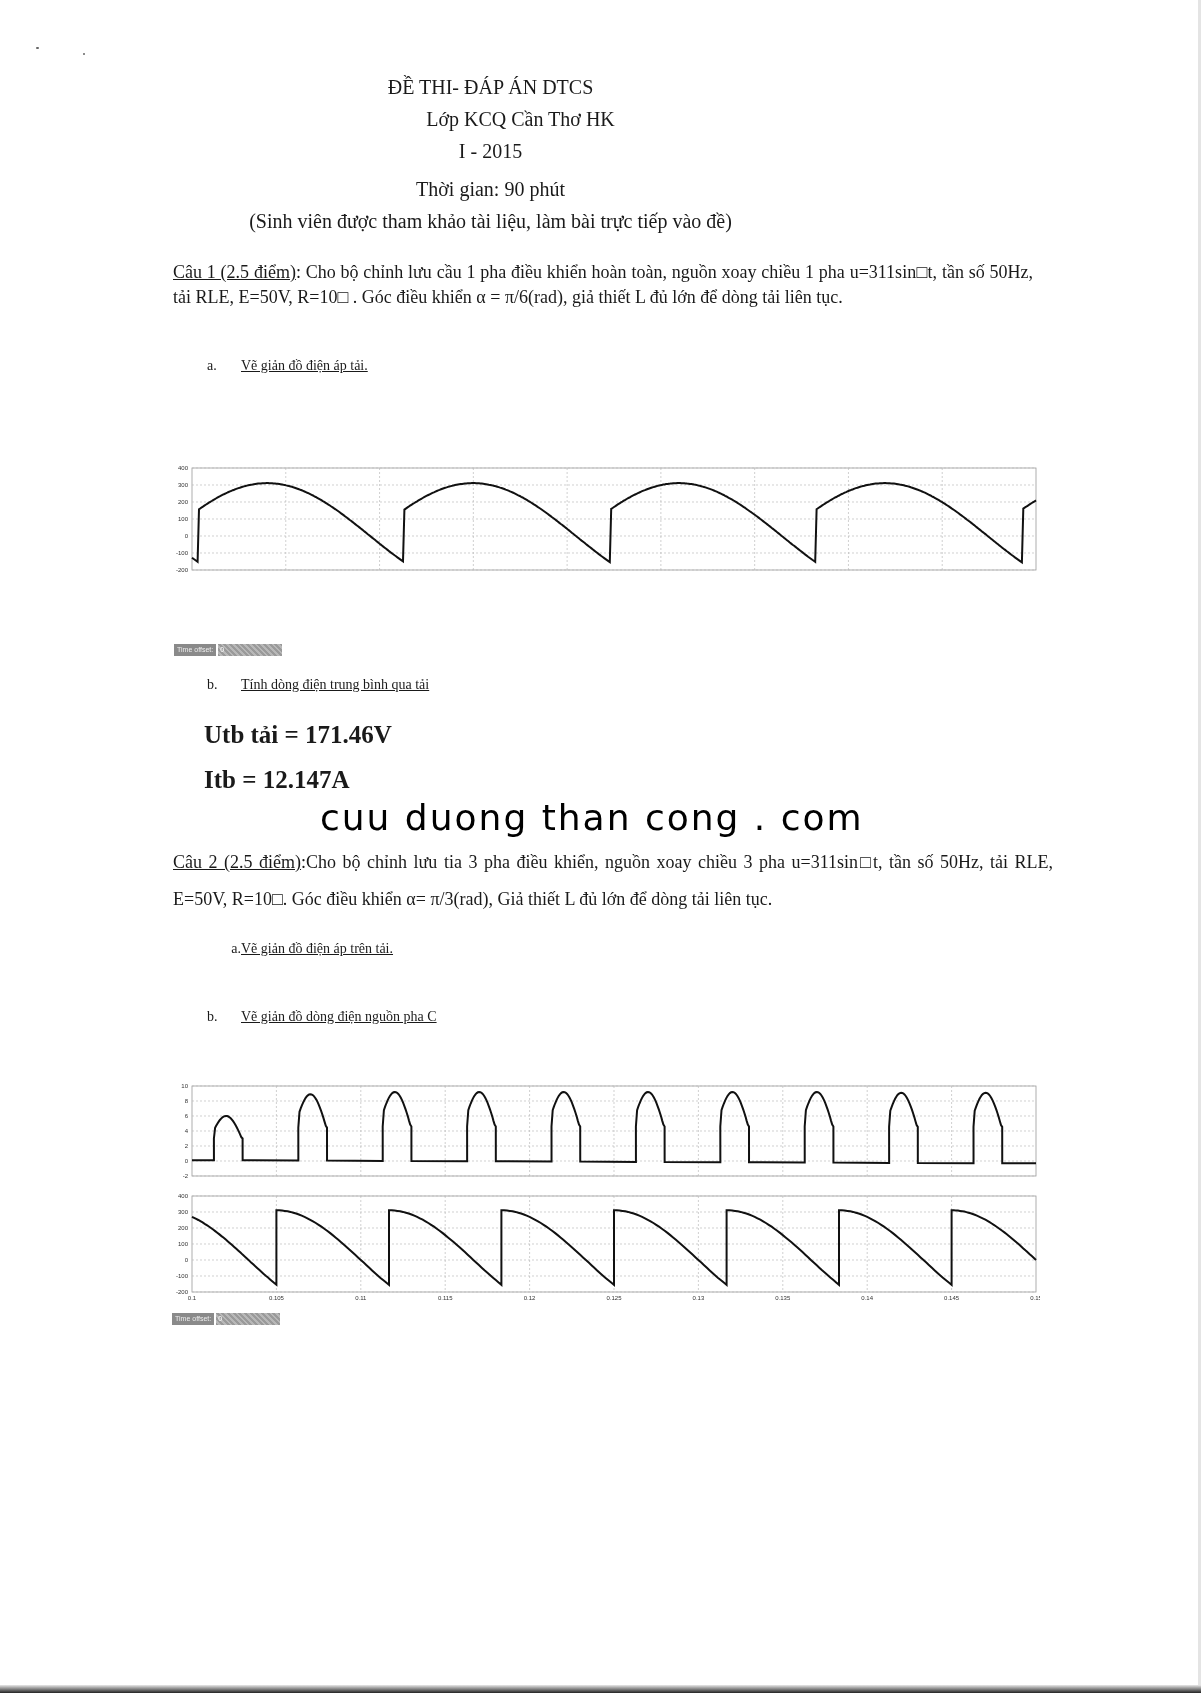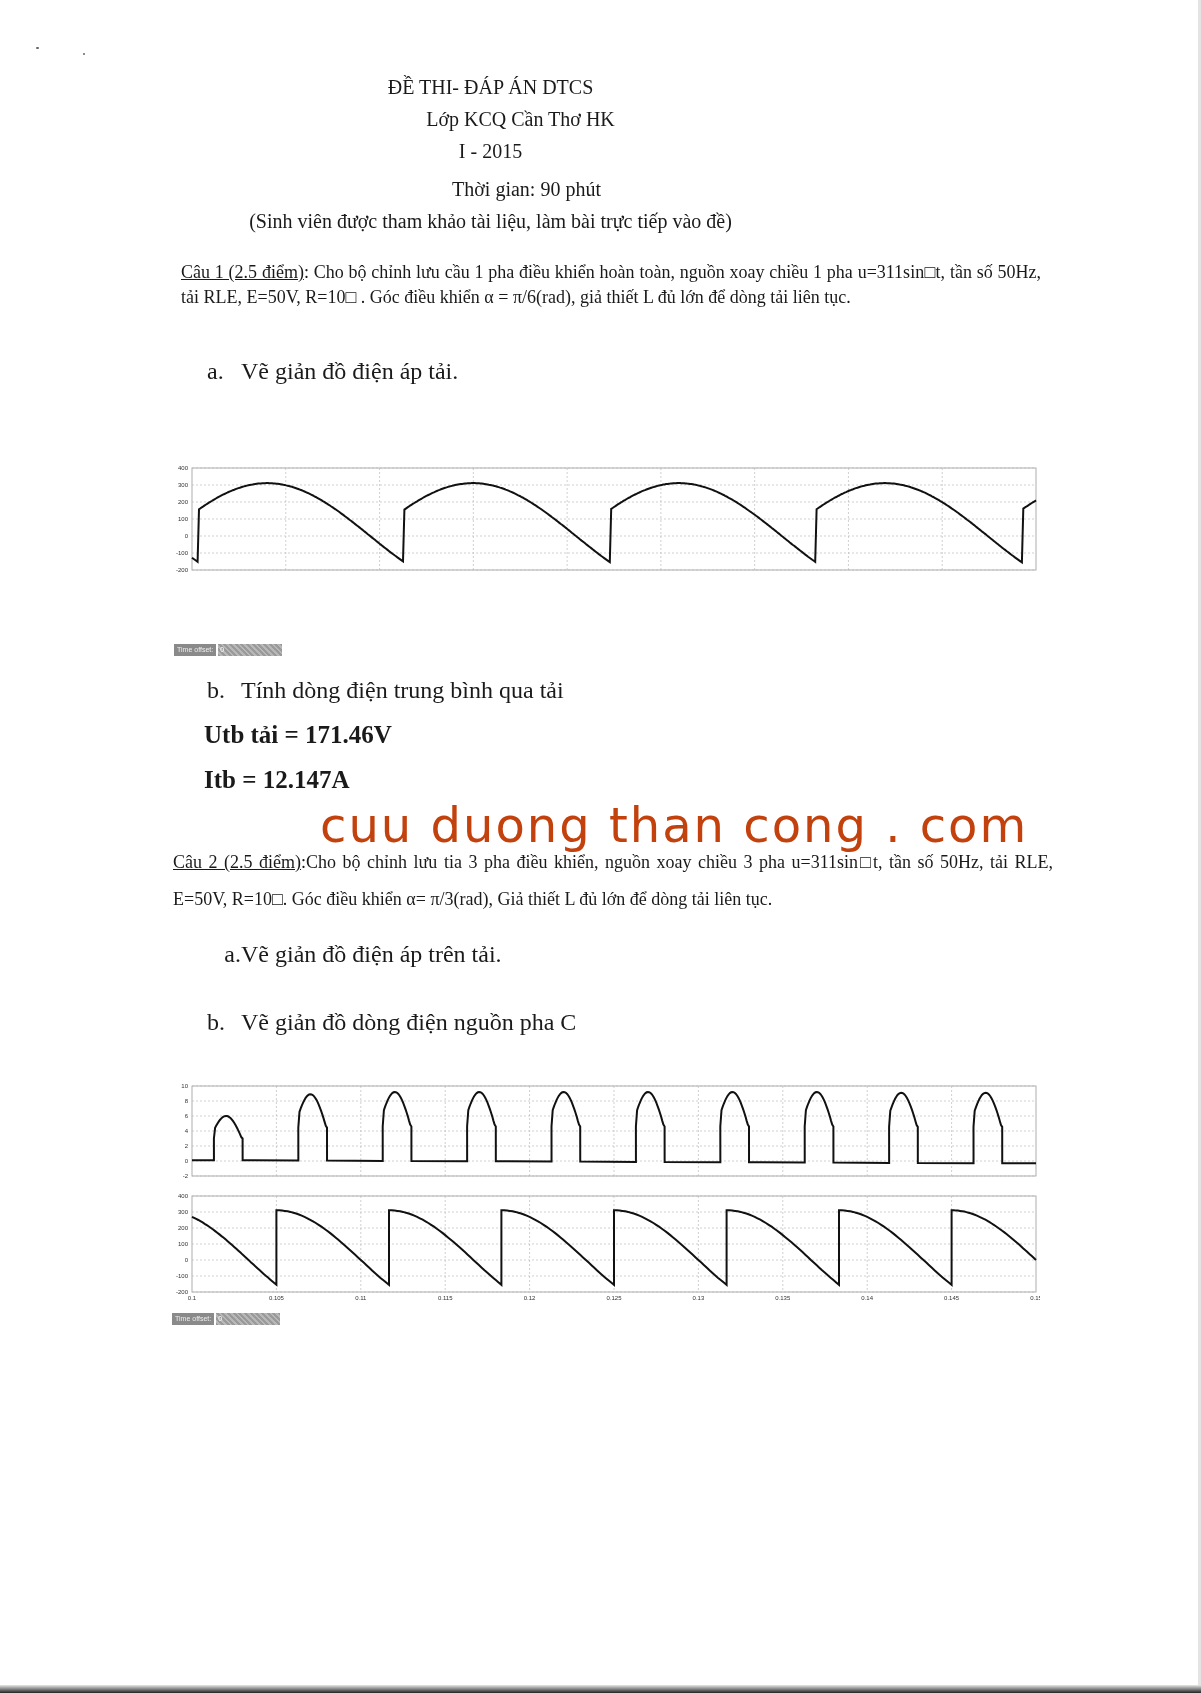--- a/index.html
+++ b/index.html
@@ -9,48 +9,48 @@
     font-family: "Liberation Serif", "DejaVu Serif", serif;
     color: #1a1a1a;
   }
   .scan-bottom { position: absolute; left: 0; right: 0; bottom: 0; height: 8px; background: linear-gradient(#e8e8e8, #222); }
   .scan-right { position: absolute; top: 0; right: 0; width: 3px; height: 100%; background: #e4e4e4; }
   .speck { position: absolute; width: 3px; height: 2px; background: #666; border-radius: 1px; }
   .center { position: absolute; left: 0; width: 981px; text-align: center; font-size: 20px; }
   .para { position: absolute; left: 173px; width: 860px; font-size: 18px; line-height: 25px; text-align: justify; }
   .para.wide { width: 880px; line-height: 37px; }
   .u { text-decoration: underline; }
-  .item { position: absolute; left: 207px; font-size: 24px; }
+  .item { position: absolute; left: 207px; font-size: 14px; text-decoration: underline; }
   .item .lbl { display: inline-block; width: 34px; }
   .bold { position: absolute; left: 204px; font-size: 25px; font-weight: bold; }
-  .watermark { position: absolute; left: 320px; top: 797px; font-family: "DejaVu Sans", sans-serif; font-size: 48px; color: #c2410c; letter-spacing: 2px; white-space: nowrap; pointer-events: none; }
+  .watermark { position: absolute; left: 320px; top: 797px; font-family: "DejaVu Sans", sans-serif; font-size: 36px; color: #000000; letter-spacing: 2px; white-space: nowrap; pointer-events: none; }
   .watermark2 { left: 320px; top: 1208px; }
   svg text { font-family: "Liberation Sans", sans-serif; font-size: 6px; fill: #333; }
   .offset-box { position: absolute; height: 12px; display: flex; font-family: "Liberation Sans", sans-serif; font-size: 7px; }
   .offset-box .k { background: #8a8a8a; color: #eee; padding: 0 3px; line-height: 12px; }
   .offset-box .v { background: repeating-linear-gradient(45deg,#9a9a9a 0 2px,#b8b8b8 2px 4px); color: #fff; width: 62px; margin-left: 2px; line-height: 12px; padding-left: 2px; }
 </style>
 </head>
 <body>
 
 <div class="scan-right"></div>
 <div class="scan-bottom"></div>
 <div class="speck" style="left:36px;top:47px;"></div>
 <div class="speck" style="left:83px;top:53px;width:2px;"></div>
 
 <div class="watermark">cuu duong than cong . com</div>
 <div class="watermark watermark2">cuu duong than cong . com</div>
 
 <div class="center" style="top:76px;">ĐỀ THI- ĐÁP ÁN DTCS</div>
 <div class="center" style="top:108px;padding-left:30px;">Lớp KCQ Cần Thơ HK</div>
 <div class="center" style="top:140px;">I - 2015</div>
-<div class="center" style="top:178px;padding-left:36px;">Thời gian: 90 phút</div>
+<div class="center" style="top:178px;">Thời gian: 90 phút</div>
 <div class="center" style="top:210px;">(Sinh viên được tham khảo tài liệu, làm bài trực tiếp vào đề)</div>
 
-<div class="para" style="top:260px;margin-left:8px;">
+<div class="para" style="top:260px;">
   <span class="u">Câu 1 (2.5 điểm)</span><span>: Cho bộ chỉnh lưu cầu 1 pha điều khiển hoàn toàn, nguồn xoay chiều 1 pha u=311sin□t, tần số 50Hz, tải RLE, E=50V, R=10□ . Góc điều khiển α = π/6(rad), giả thiết L đủ lớn để dòng tải liên tục.</span>
 </div>
 
 <div class="item" style="top:358px;">
   <span class="lbl">a.</span><span>Vẽ giản đồ điện áp tải.</span>
 </div>
 
 <svg id="chart1" style="position:absolute;left:170px;top:462px;" width="870" height="120">
     <rect x="22" y="6" width="844" height="102" fill="#fff" stroke="#999" stroke-width="0.8"></rect>
     <line x1="22" x2="866" y1="6" y2="6" stroke="#bbb" stroke-dasharray="2,2" stroke-width="0.7"></line>

